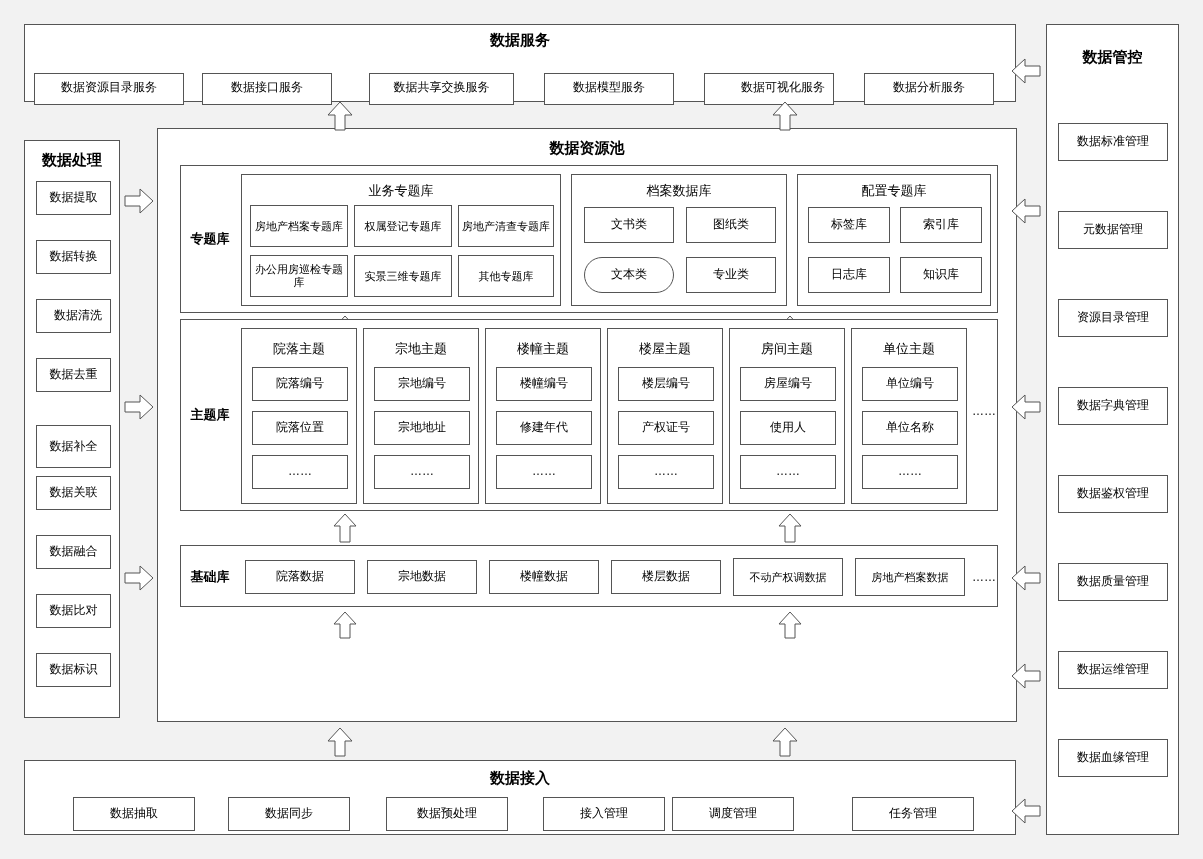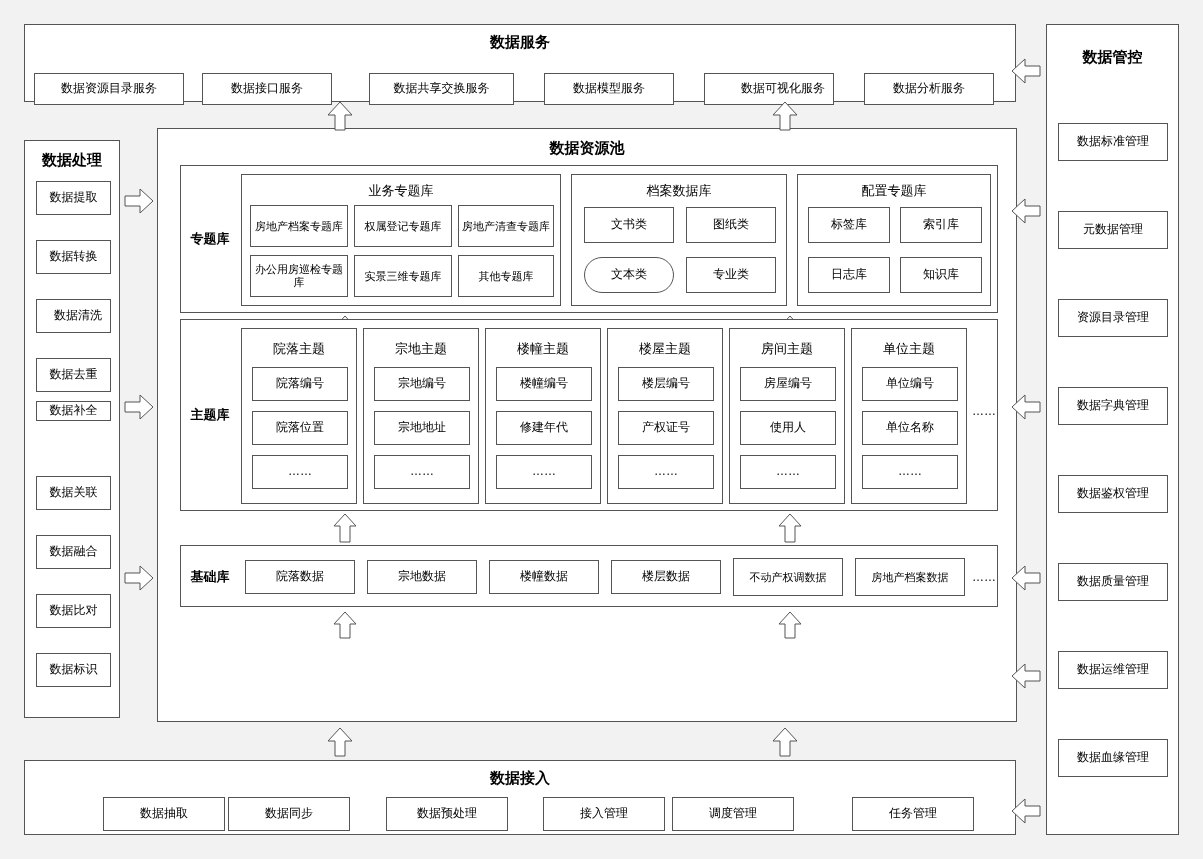--- a/index.html
+++ b/index.html
@@ -61,21 +61,21 @@
   .arrow {
     position: absolute;
   }
   .arrow svg { display: block; }
 </style>
 </head>
 <body>
 
 <div class="canvas">
 
-  <div class="box" style="left:24px; top:24px; width:992px; height:78px;">
+  <div class="box" style="left:24px; top:24px; width:992px; height:78px;font-family:Liberation Mono, monospace;">
     <div class="lbl title" style="position:absolute; left:0; top:6px; width:100%; height:22px;">数据服务</div>
     <div class="box lbl leaf" style="left:9px; top:48px; width:150px; height:32px;">数据资源目录服务</div>
     <div class="box lbl leaf" style="left:177px; top:48px; width:130px; height:32px;">数据接口服务</div>
     <div class="box lbl leaf" style="left:344px; top:48px; width:145px; height:32px;">数据共享交换服务</div>
     <div class="box lbl leaf" style="left:519px; top:48px; width:130px; height:32px;">数据模型服务</div>
     <div class="box lbl leaf" style="left:679px; top:48px; width:130px; height:32px;padding-left:28px;">数据可视化服务</div>
     <div class="box lbl leaf" style="left:839px; top:48px; width:130px; height:32px;">数据分析服务</div>
   </div>
 
   <div class="box" style="left:1046px; top:24px; width:133px; height:811px;">
@@ -89,21 +89,21 @@
     <div class="box lbl leaf" style="left:11px; top:626px; width:110px; height:38px;">数据运维管理</div>
     <div class="box lbl leaf" style="left:11px; top:714px; width:110px; height:38px;">数据血缘管理</div>
   </div>
 
   <div class="box" style="left:24px; top:140px; width:96px; height:578px;">
     <div class="lbl title" style="position:absolute; left:0; top:8px; width:100%; height:22px;">数据处理</div>
     <div class="box lbl leaf" style="left:11px; top:40px; width:75px; height:34px;">数据提取</div>
     <div class="box lbl leaf" style="left:11px; top:99px; width:75px; height:34px;">数据转换</div>
     <div class="box lbl leaf" style="left:11px; top:158px; width:75px; height:34px;padding-left:9px;">数据清洗</div>
     <div class="box lbl leaf" style="left:11px; top:217px; width:75px; height:34px;">数据去重</div>
-    <div class="box lbl leaf" style="left:11px; top:260px; width:75px; height:20px;">数据补全</div>
+    <div class="box lbl leaf" style="left:11px; top:284px; width:75px; height:43px;">数据补全</div>
     <div class="box lbl leaf" style="left:11px; top:335px; width:75px; height:34px;">数据关联</div>
     <div class="box lbl leaf" style="left:11px; top:394px; width:75px; height:34px;">数据融合</div>
     <div class="box lbl leaf" style="left:11px; top:453px; width:75px; height:34px;">数据比对</div>
     <div class="box lbl leaf" style="left:11px; top:512px; width:75px; height:34px;">数据标识</div>
   </div>
 
   <div class="box" style="left:157px; top:128px; width:860px; height:594px;">
     <div class="lbl title" style="position:absolute; left:0; top:8px; width:100%; height:22px;">数据资源池</div>
 
     <div class="box" style="left:22px; top:36px; width:818px; height:148px;">
@@ -225,21 +225,21 @@
     <div class="arrow" style="left:620px; top:482px;">
       <svg width="24" height="28" viewBox="0 0 24 28">
           <path d="M12 1 L23 13 L17 13 L17 27 L7 27 L7 13 L1 13 Z" fill="#fff" stroke="#555" stroke-width="1"></path>
         </svg>
     </div>
 
   </div>
 
   <div class="box" style="left:24px; top:760px; width:992px; height:75px;">
     <div class="lbl title" style="position:absolute; left:0; top:6px; width:100%; height:22px;">数据接入</div>
-    <div class="box lbl leaf" style="left:48px; top:36px; width:122px; height:34px;margin-left:30px;">数据抽取</div>
+    <div class="box lbl leaf" style="left:48px; top:36px; width:122px; height:34px;">数据抽取</div>
     <div class="box lbl leaf" style="left:203px; top:36px; width:122px; height:34px;">数据同步</div>
     <div class="box lbl leaf" style="left:361px; top:36px; width:122px; height:34px;">数据预处理</div>
     <div class="box lbl leaf" style="left:518px; top:36px; width:122px; height:34px;">接入管理</div>
     <div class="box lbl leaf" style="left:647px; top:36px; width:122px; height:34px;">调度管理</div>
     <div class="box lbl leaf" style="left:827px; top:36px; width:122px; height:34px;">任务管理</div>
   </div>
 
   <div class="arrow" style="left:327px; top:101px;">
     <svg width="26" height="30" viewBox="0 0 26 30">
         <path d="M13 1 L25 14 L18 14 L18 29 L8 29 L8 14 L1 14 Z" fill="#fff" stroke="#555" stroke-width="1"></path>

